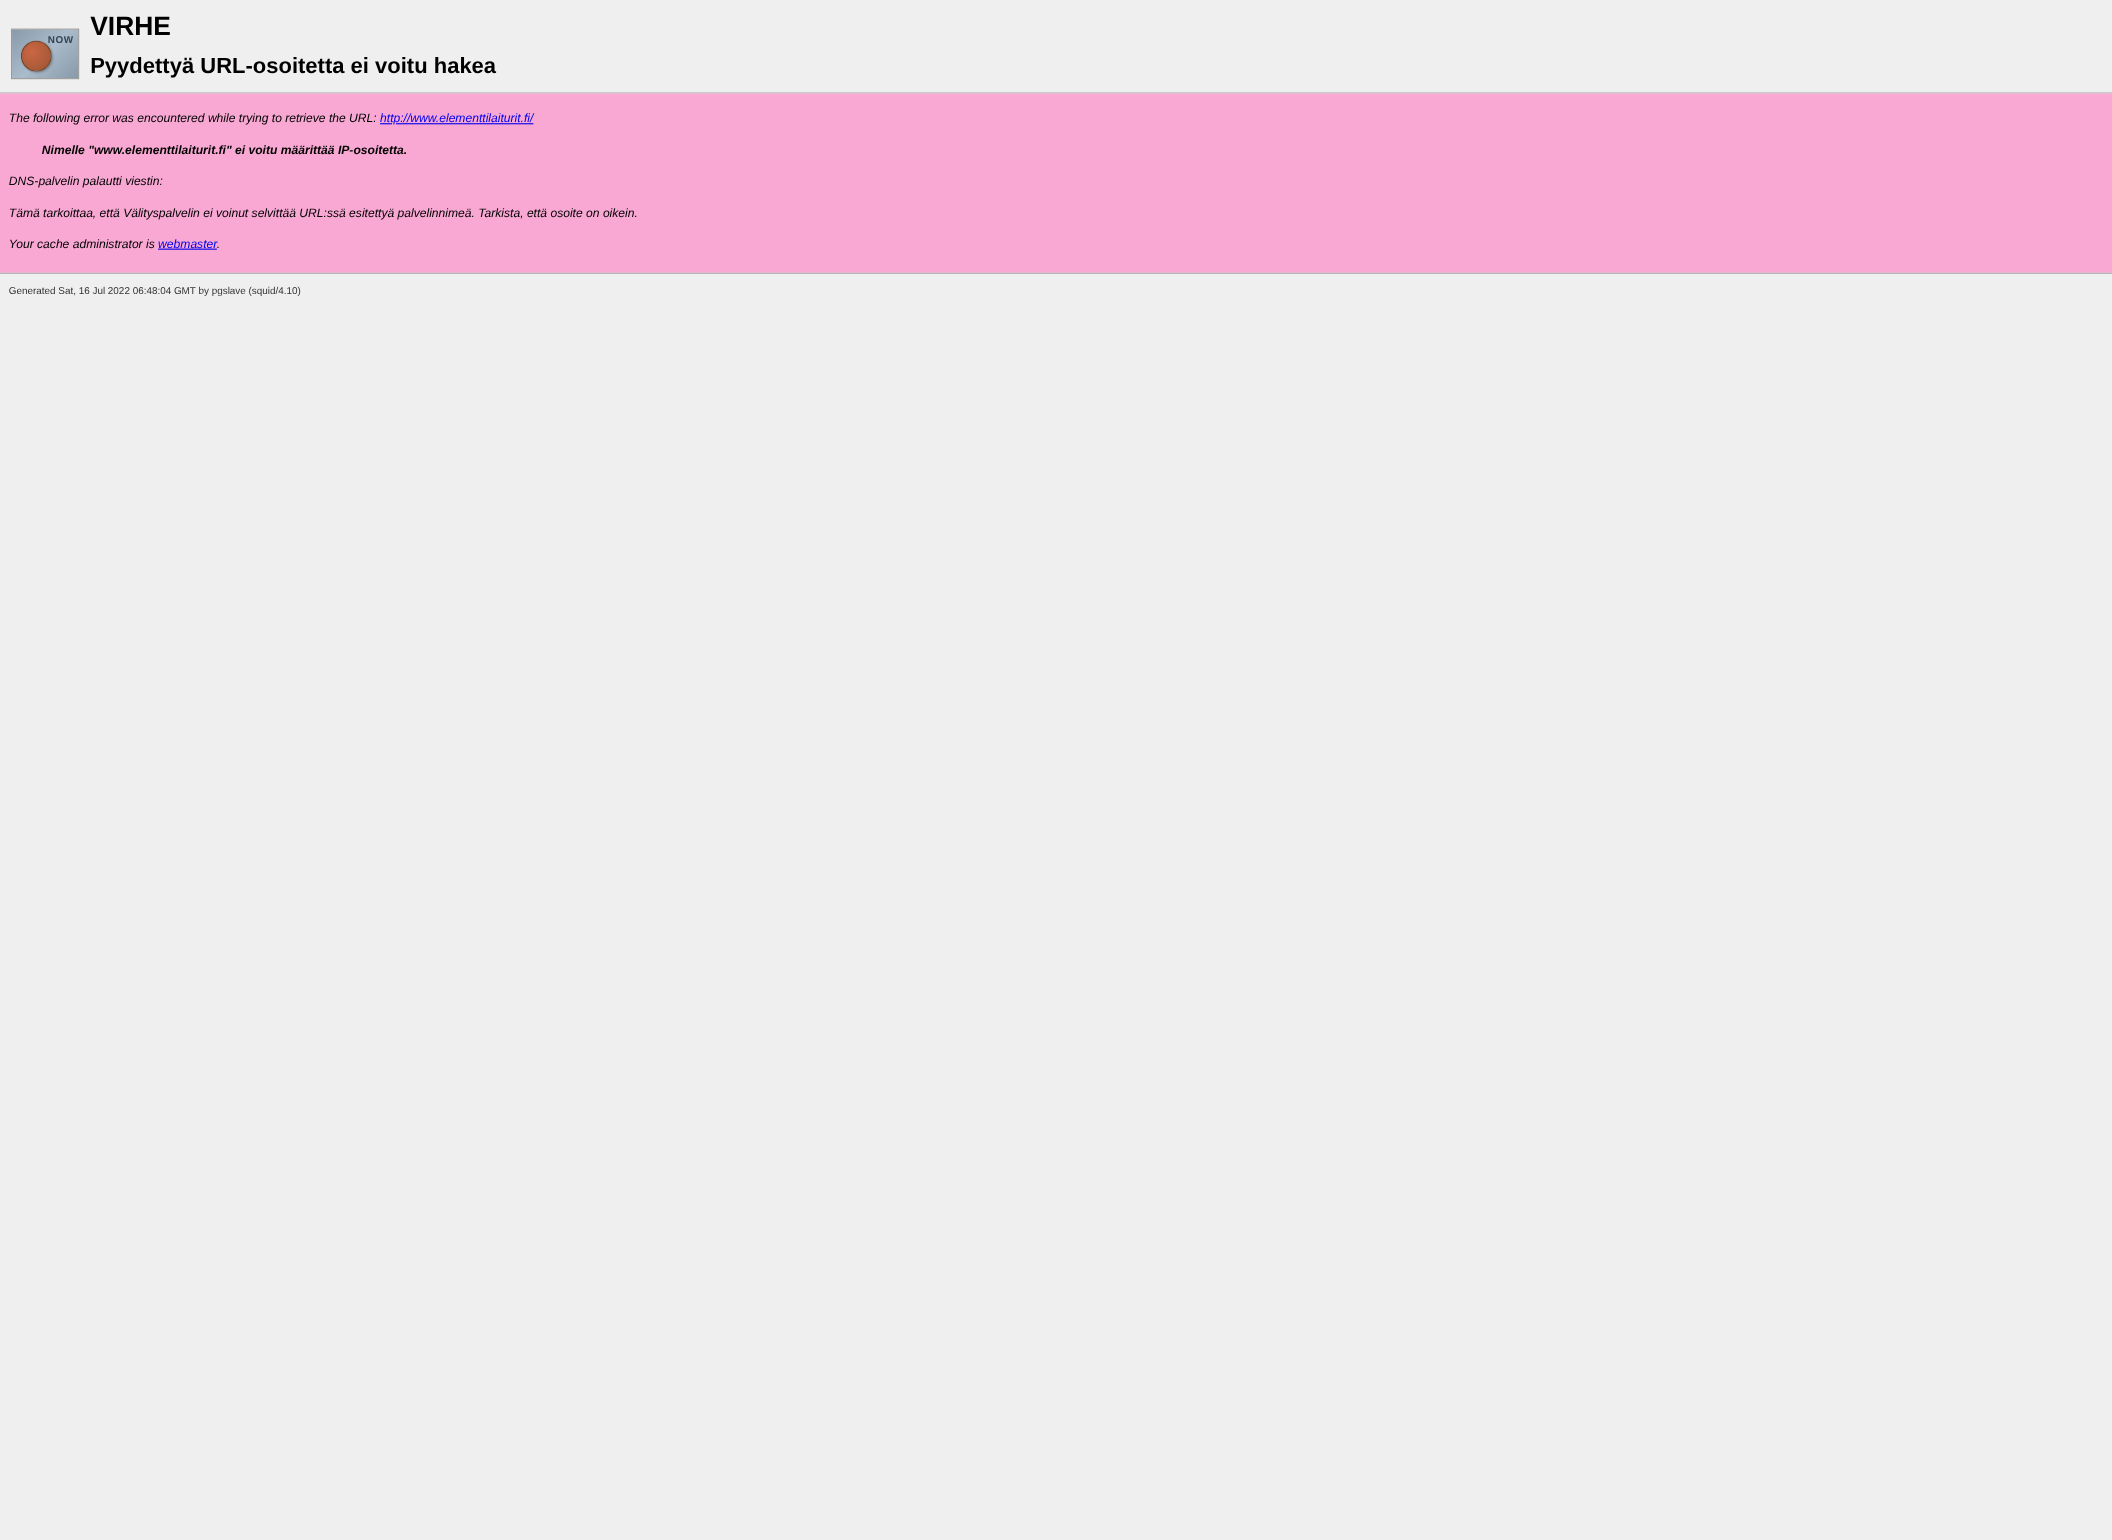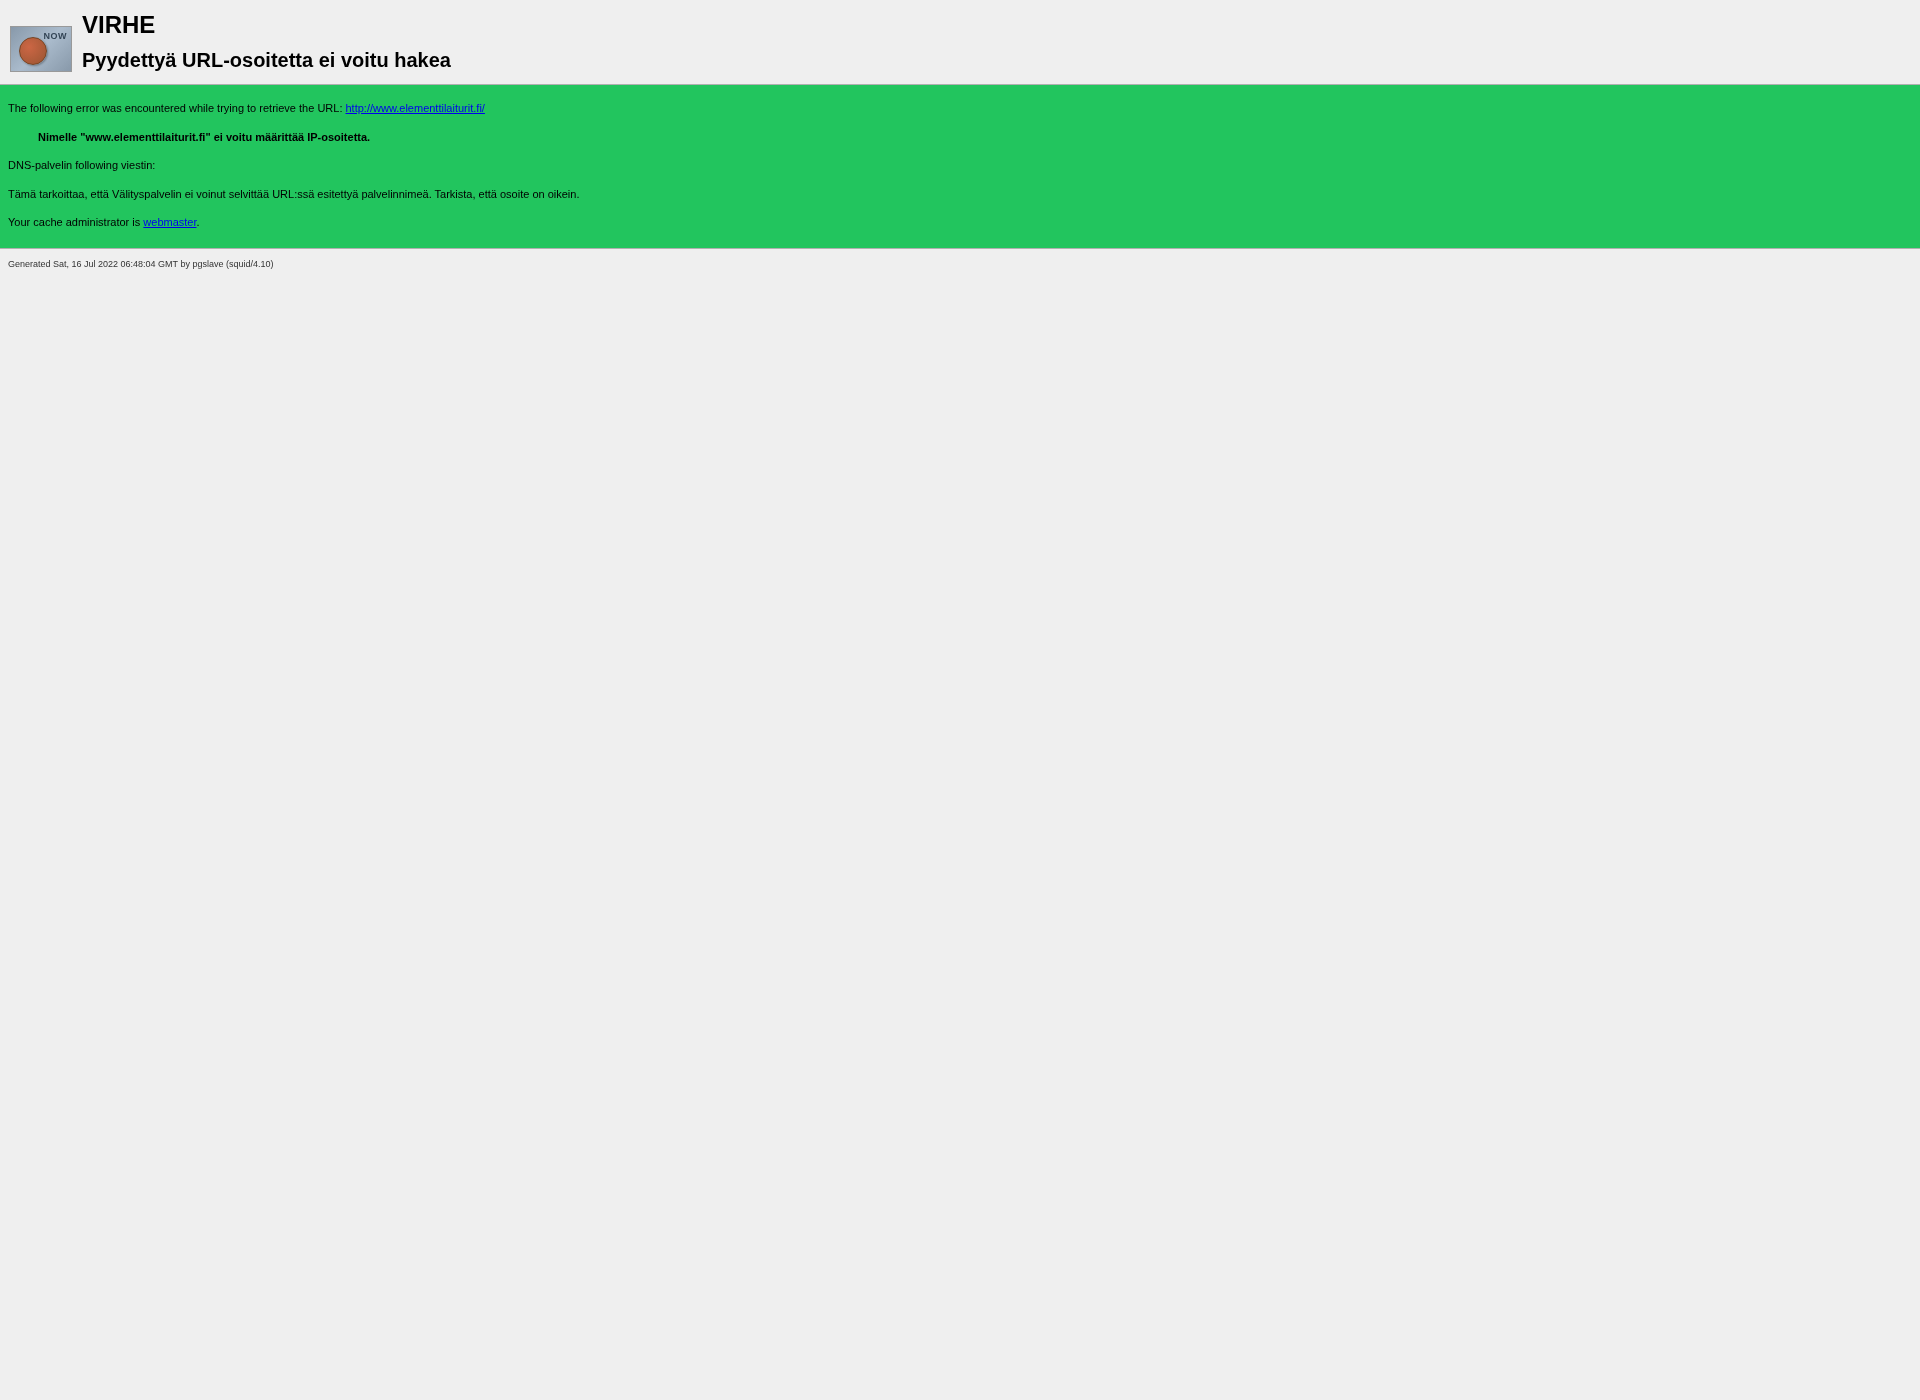--- a/index.html
+++ b/index.html
@@ -65,22 +65,23 @@
       font-size: 20px;
       font-weight: bold;
       line-height: 1.2;
     }
     hr {
       border: none;
       border-top: 1px solid #b0b0b0;
       margin: 0;
     }
     .content {
-      background-color: #22c55e;
+      background-color: #f9a8d4;
       padding: 16px 8px 18px 8px;
+      font-style: italic;
     }
     .content p {
       font-size: 11px;
       line-height: 1.4;
       margin-bottom: 13px;
     }
     .content p:last-child {
       margin-bottom: 0;
     }
     .indented {
@@ -115,21 +116,21 @@
   </div>
 </div>
 
 <hr>
 
 <div class="content">
   <p>
     <span>The following error was encountered while trying to retrieve the URL: </span><a href="#">http://www.elementtilaiturit.fi/</a>
   </p>
   <p class="indented bold">Nimelle "www.elementtilaiturit.fi" ei voitu määrittää IP-osoitetta.</p>
-  <p>DNS-palvelin following viestin:</p>
+  <p>DNS-palvelin palautti viestin:</p>
   <p>Tämä tarkoittaa, että Välityspalvelin ei voinut selvittää URL:ssä esitettyä palvelinnimeä. Tarkista, että osoite on oikein.</p>
   <p>
     <span>Your cache administrator is </span><a href="#">webmaster</a><span class="period">.</span>
   </p>
 </div>
 
 <hr>
 
 <div class="footer">
   <span>Generated Sat, 16 Jul 2022 06:48:04 GMT by pgslave (squid/4.10)</span>

